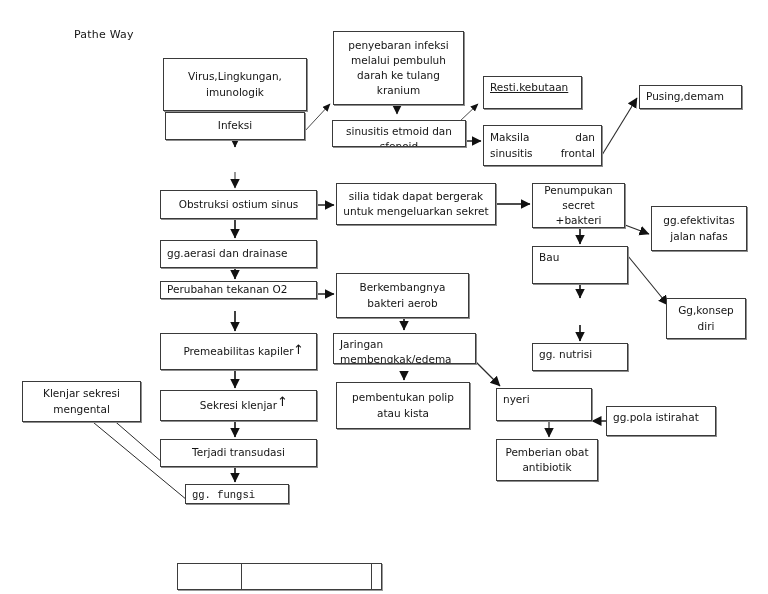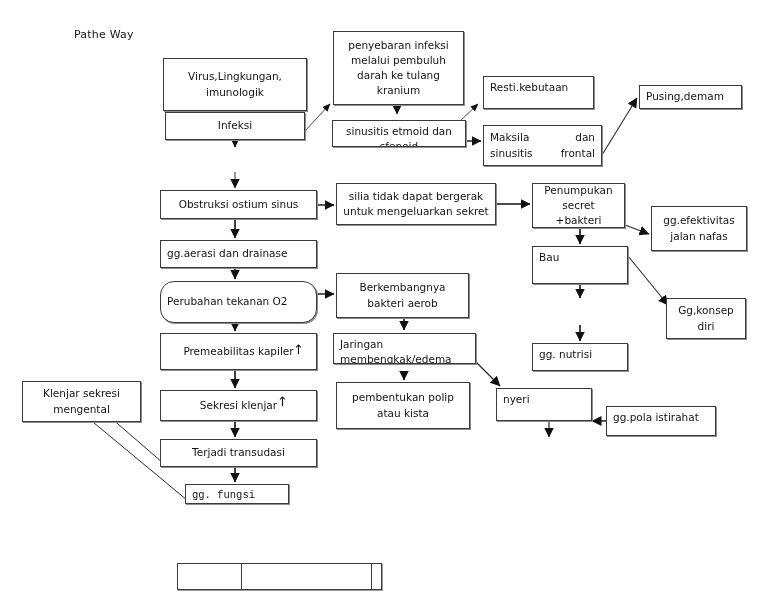--- a/index.html
+++ b/index.html
@@ -157,21 +157,21 @@
 
 
   <div class="node center shadow" style="left:160px;top:190px;width:157px;height:29px;">
     <span class="tx">Obstruksi ostium sinus</span>
   </div>
 
   <div class="node left shadow" style="left:160px;top:240px;width:157px;height:28px;">
     <span class="tx">gg.aerasi dan drainase</span>
   </div>
 
-  <div class="node left shadow" style="left:160px;top:281px;width:157px;height:42px;border-radius:14px;">
+  <div class="node left shadow" style="left:160px;top:281px;width:157px;height:18px;">
     <span class="tx">Perubahan tekanan O2</span>
   </div>
 
   <div class="node center shadow" style="left:160px;top:333px;width:157px;height:37px;">
     <span class="tx">Premeabilitas kapiler</span>
   </div>
   <span class="arrowglyph" style="left:293px;top:343px;">↑</span>
 
   <div class="node center shadow" style="left:160px;top:390px;width:157px;height:31px;">
     <span class="tx">Sekresi klenjar</span>
@@ -216,21 +216,21 @@
   <div class="node left topal shadow" style="left:333px;top:333px;width:143px;height:31px;">
     <span class="tx">Jaringan
 membengkak/edema</span>
   </div>
 
   <div class="node center shadow" style="left:336px;top:382px;width:134px;height:47px;">
     <span class="tx">pembentukan polip
 atau kista</span>
   </div>
 
-  <div class="node left topal shadow" style="left:483px;top:76px;width:111px;height:33px;">
+  <div class="node left topal shadow" style="left:483px;top:76px;width:99px;height:33px;text-decoration:underline;">
     <span class="tx">Resti.kebutaan</span>
   </div>
 
   <div class="node just shadow" style="left:483px;top:125px;width:119px;height:41px;">
     <span class="tx">Maksila                    dan
 sinusitis frontal</span>
   </div>
 
   <div class="node center shadow" style="left:532px;top:183px;width:93px;height:45px;">
     <span class="tx">Penumpukan
@@ -243,20 +243,24 @@
 
 
   <div class="node left topal shadow" style="left:532px;top:343px;width:96px;height:28px;">
     <span class="tx">gg. nutrisi</span>
   </div>
 
   <div class="node left topal shadow" style="left:496px;top:388px;width:96px;height:33px;">
     <span class="tx">nyeri</span>
   </div>
 
+  <div class="node center shadow" style="left:496px;top:439px;width:102px;height:42px;">
+    <span class="tx">Pemberian obat
+antibiotik</span>
+  </div>
 
   <div class="node left topal shadow" style="left:639px;top:85px;width:103px;height:24px;">
     <span class="tx">Pusing,demam</span>
   </div>
 
   <div class="node center shadow" style="left:651px;top:206px;width:96px;height:45px;">
     <span class="tx">gg.efektivitas
 jalan nafas</span>
   </div>
 

